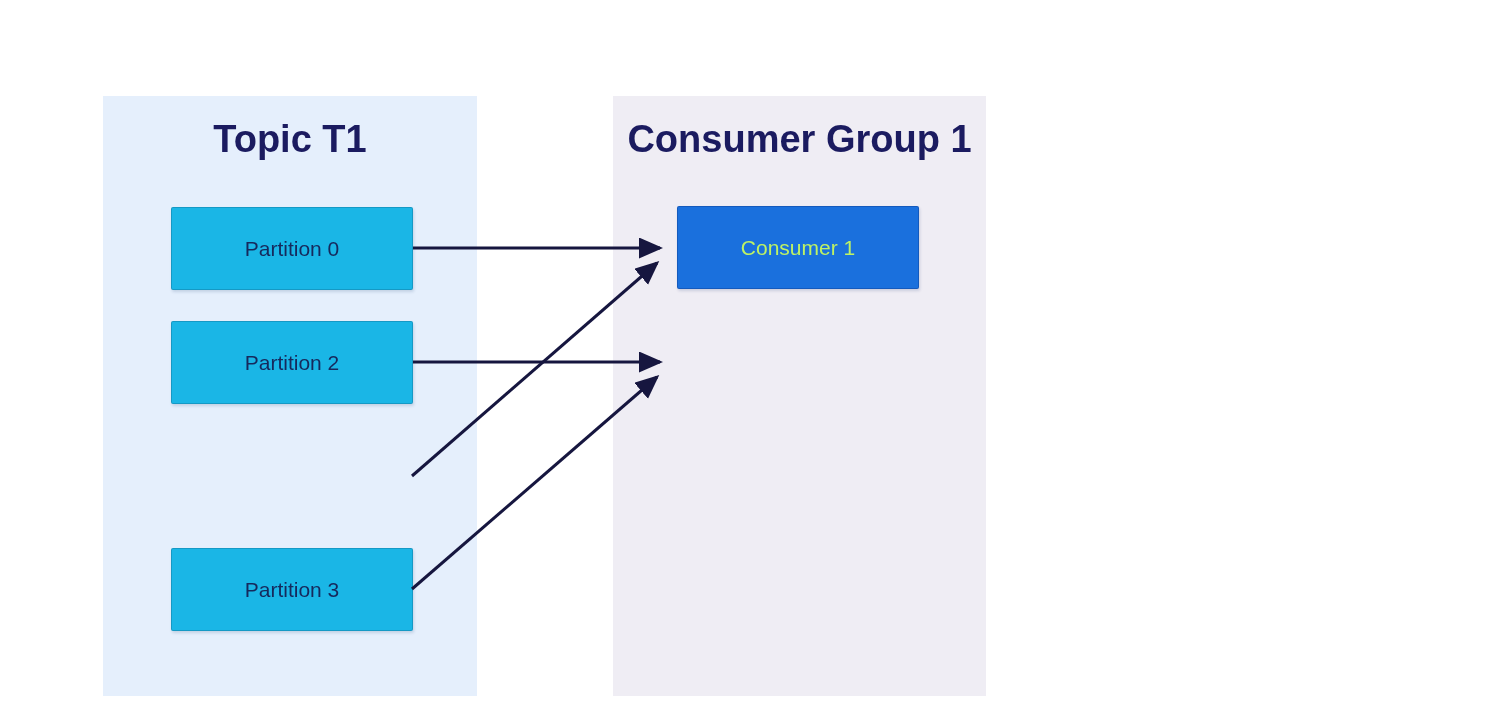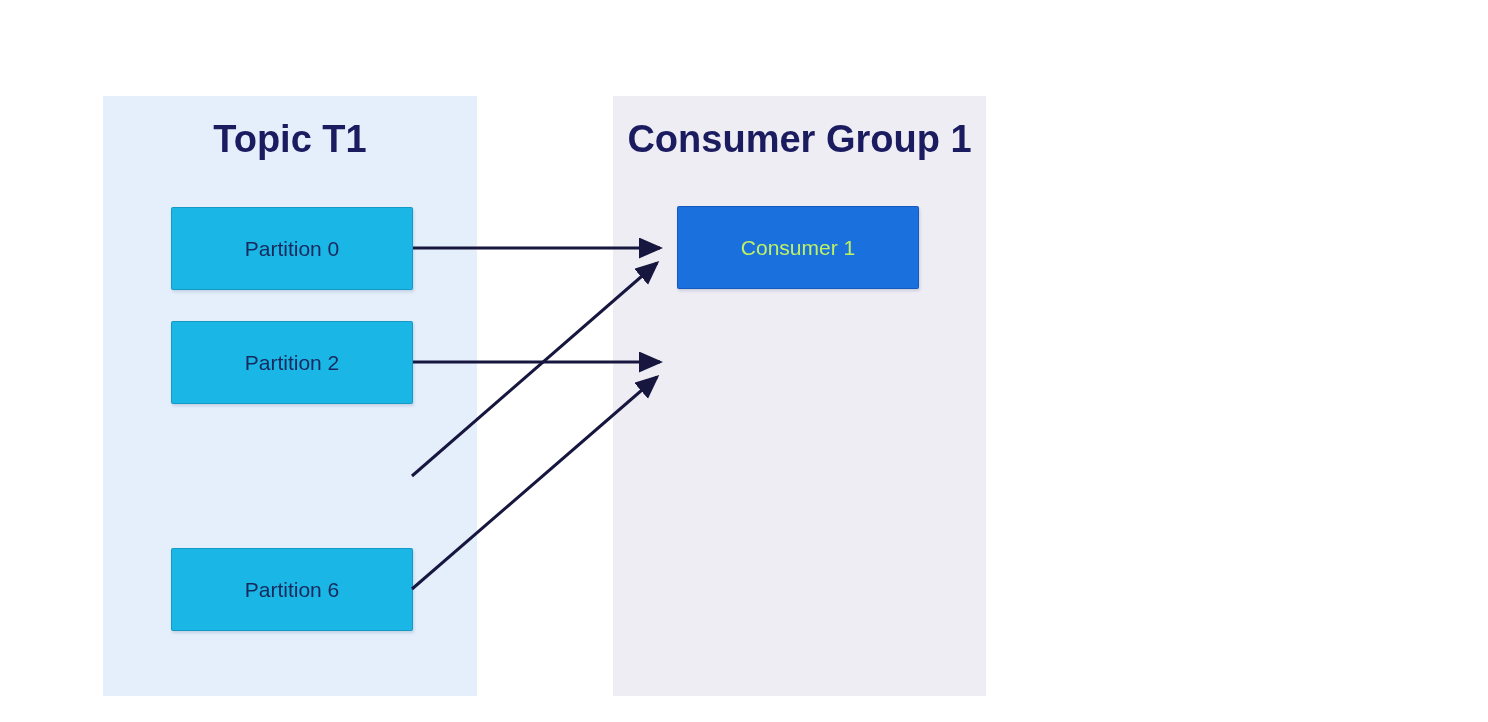--- a/index.html
+++ b/index.html
@@ -94,21 +94,21 @@
 </head>
 <body>
 
 <div class="stage">
 
 
   <div class="panel panel-topic">
     <div class="panel-title">Topic T1</div>
     <div class="node partition p0">Partition 0</div>
     <div class="node partition p1">Partition 2</div>
-    <div class="node partition p3">Partition 6</div>
+    <div class="node partition p3">Partition 3</div>
   </div>
 
   <div class="panel panel-consumer">
     <div class="panel-title">Consumer Group 1</div>
     <div class="node consumer c1">Consumer 1</div>
   </div>
 
   <svg class="arrow-layer" viewBox="0 0 1488 722" xmlns="http://www.w3.org/2000/svg">
     <defs>
       <marker id="ah" markerWidth="9" markerHeight="8" refX="7" refY="3.5" orient="auto" markerUnits="strokeWidth">

